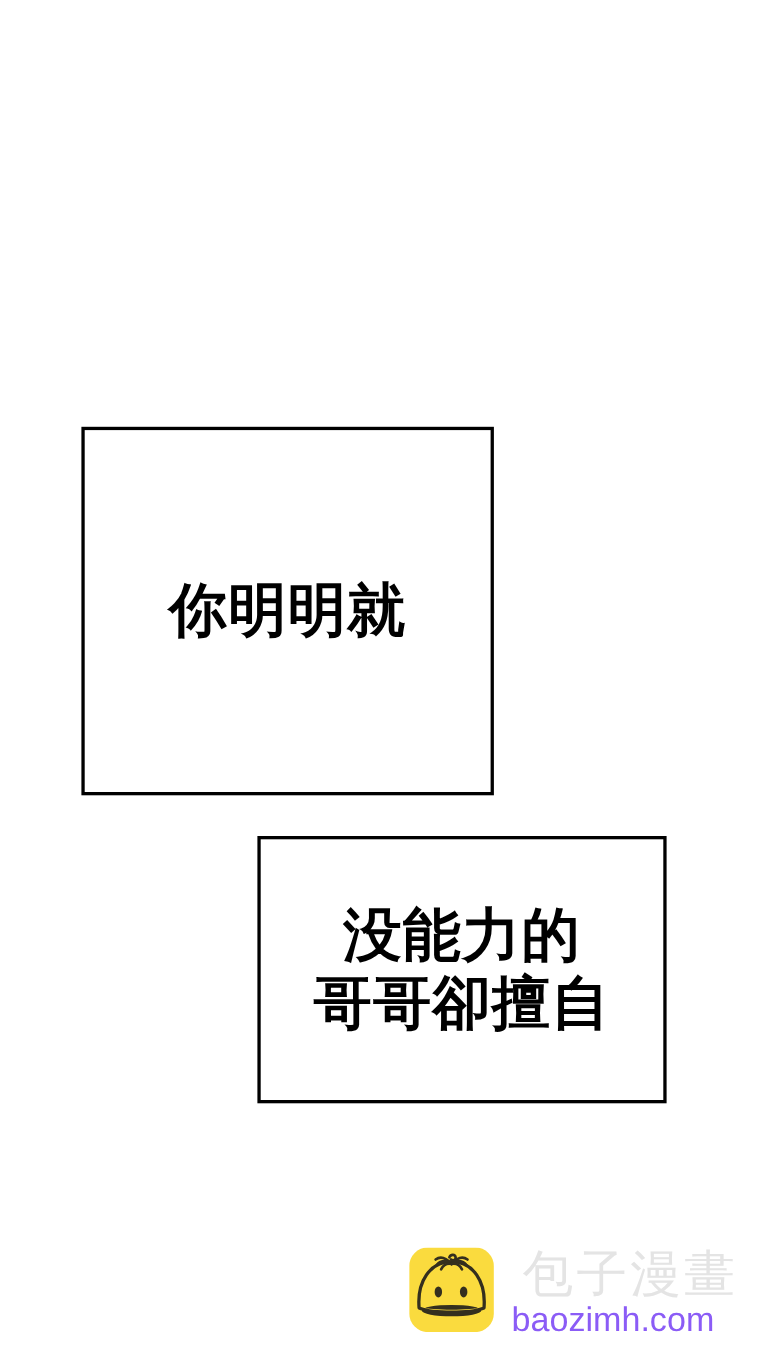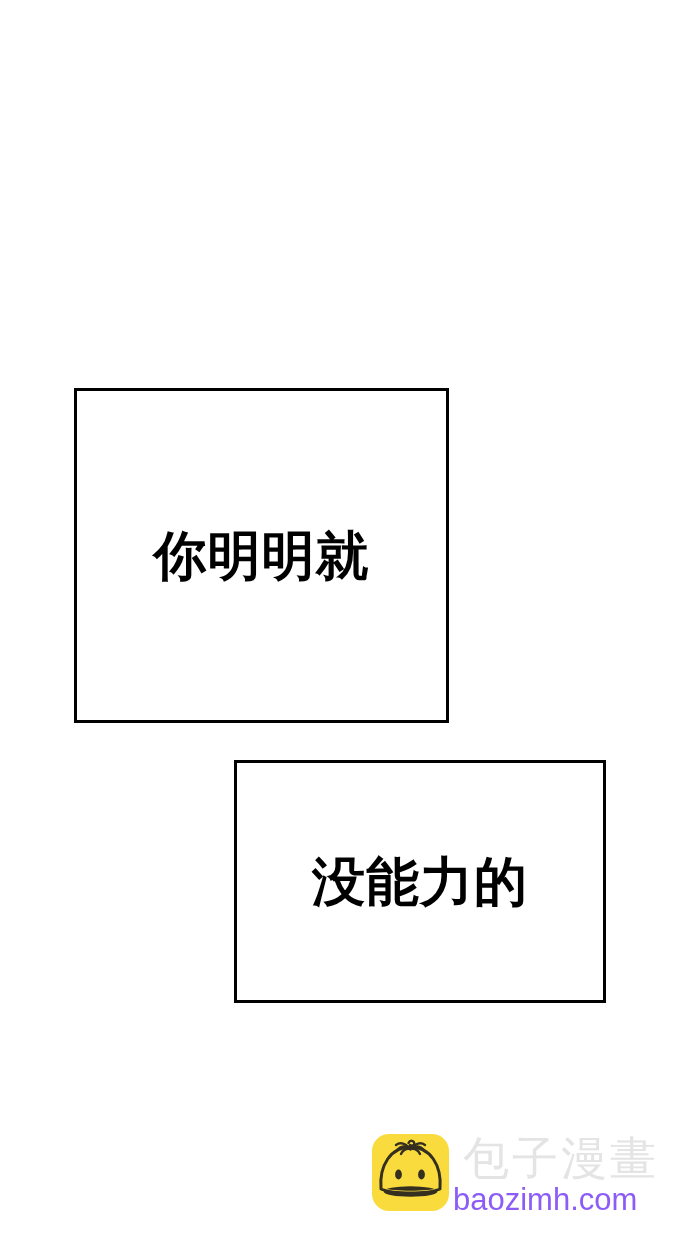--- a/index.html
+++ b/index.html
@@ -54,21 +54,21 @@
     flex-direction: row;
     align-items: flex-start;
   }
   .watermark-logo {
     width: 77px;
     height: 77px;
     flex: 0 0 auto;
     display: block;
   }
   .watermark-text {
-    margin-left: 4px;
+    margin-left: 16px;
     display: flex;
     flex-direction: column;
     font-family: "Liberation Sans", sans-serif;
   }
   .watermark-site-name {
     padding-left: 10px;
     font-size: 46px;
     line-height: 49px;
     letter-spacing: 3px;
     color: #e4e4e4;
@@ -85,20 +85,21 @@
 <body>
 
 <div class="page">
 
   <div class="speech-box box-1">
     <div class="speech-line">你明明就</div>
   </div>
 
   <div class="speech-box box-2">
     <div class="speech-line">没能力的</div>
+    <div class="speech-line">哥哥卻擅自</div>
   </div>
 
   <div class="watermark">
     <svg class="watermark-logo" viewBox="0 0 77 77" xmlns="http://www.w3.org/2000/svg">
 
       <rect width="77" height="77" rx="17" fill="#FADB3E"></rect>
 
       <path d="M 9 55 C 7 31 19 13 38.5 13 C 58 13 70 31 68 55 C 59 59 18 59 9 55 Z" fill="#FADB3E" stroke="#342F1E" stroke-width="3" stroke-linejoin="round"></path>
 
       <ellipse cx="38.5" cy="57.5" rx="27" ry="5.2" fill="#342F1E"></ellipse>

